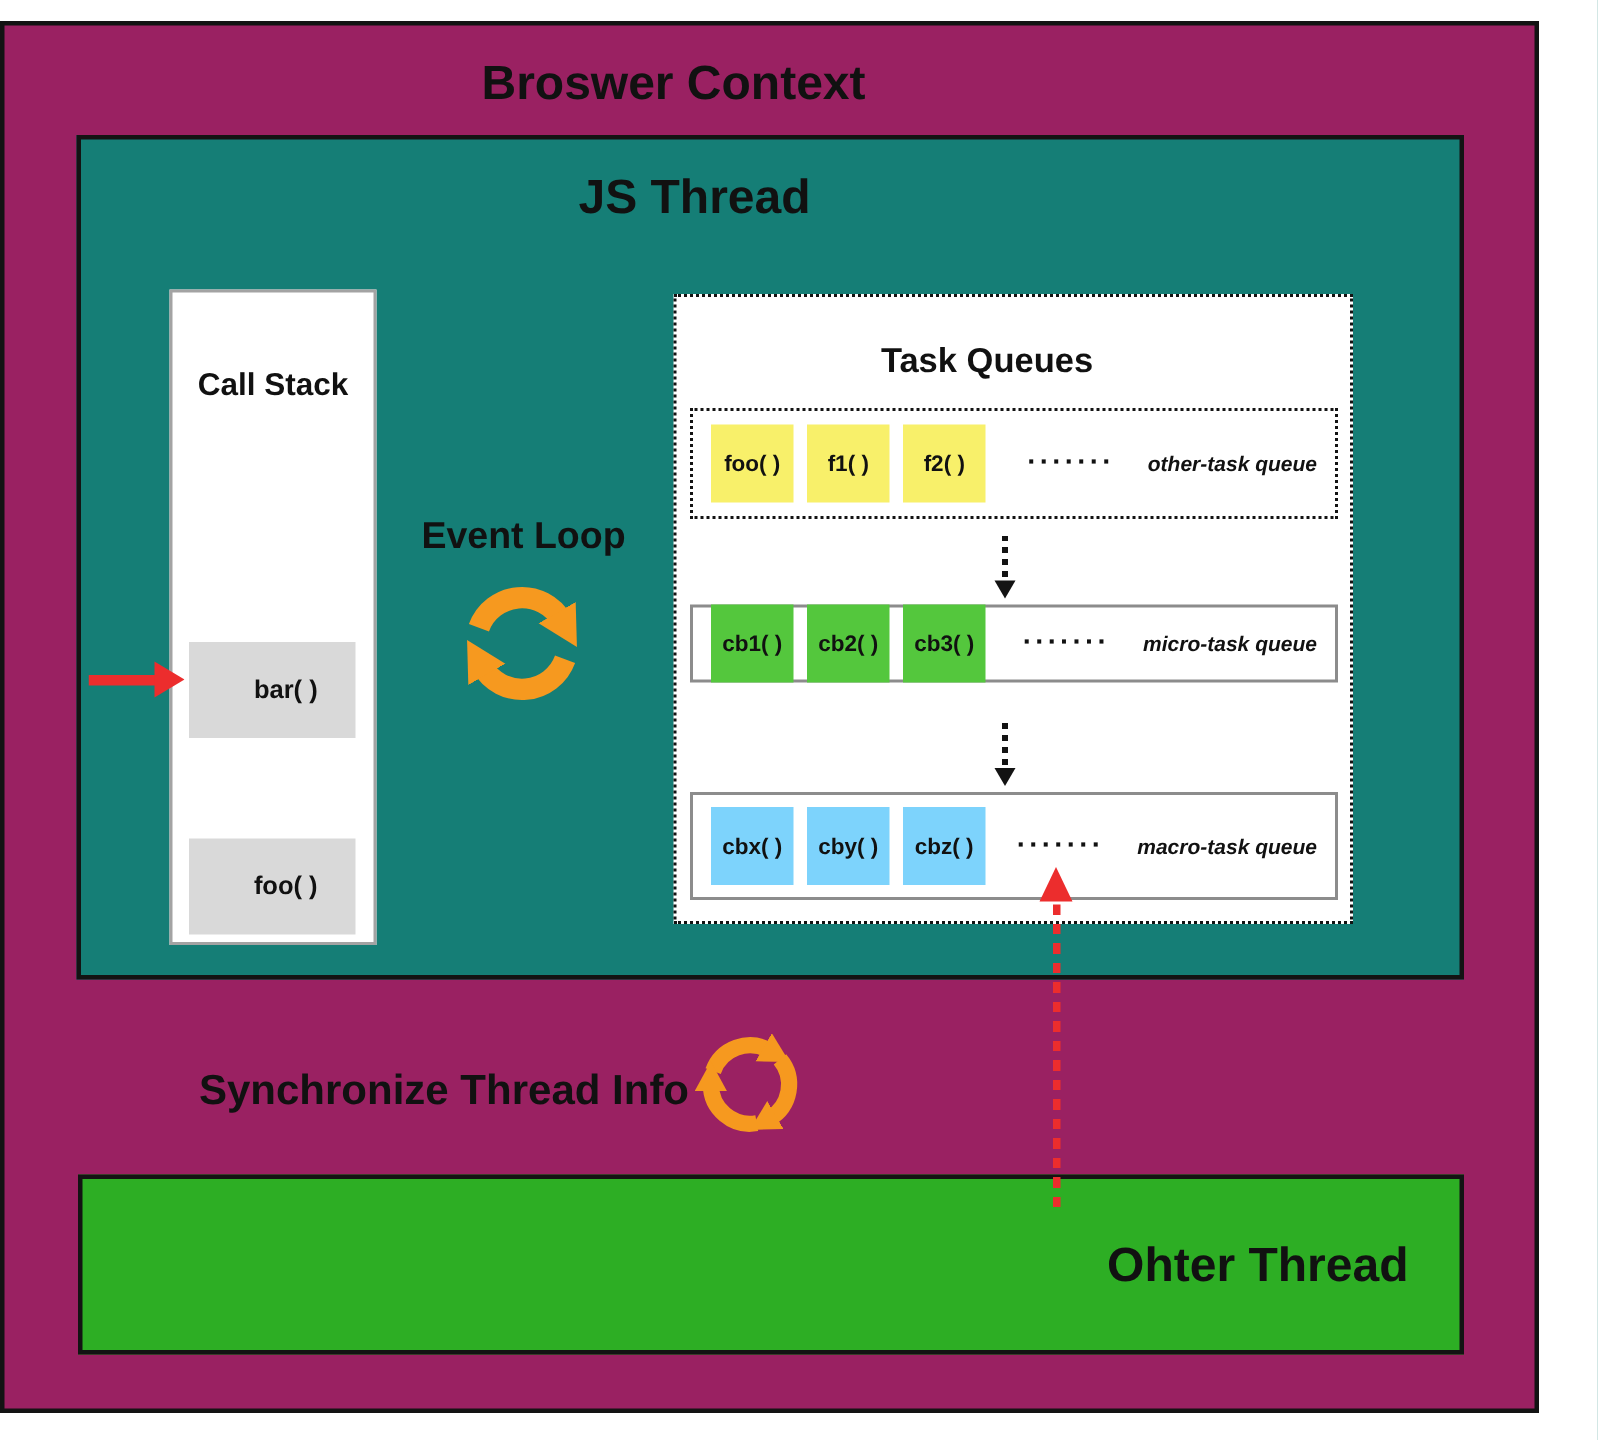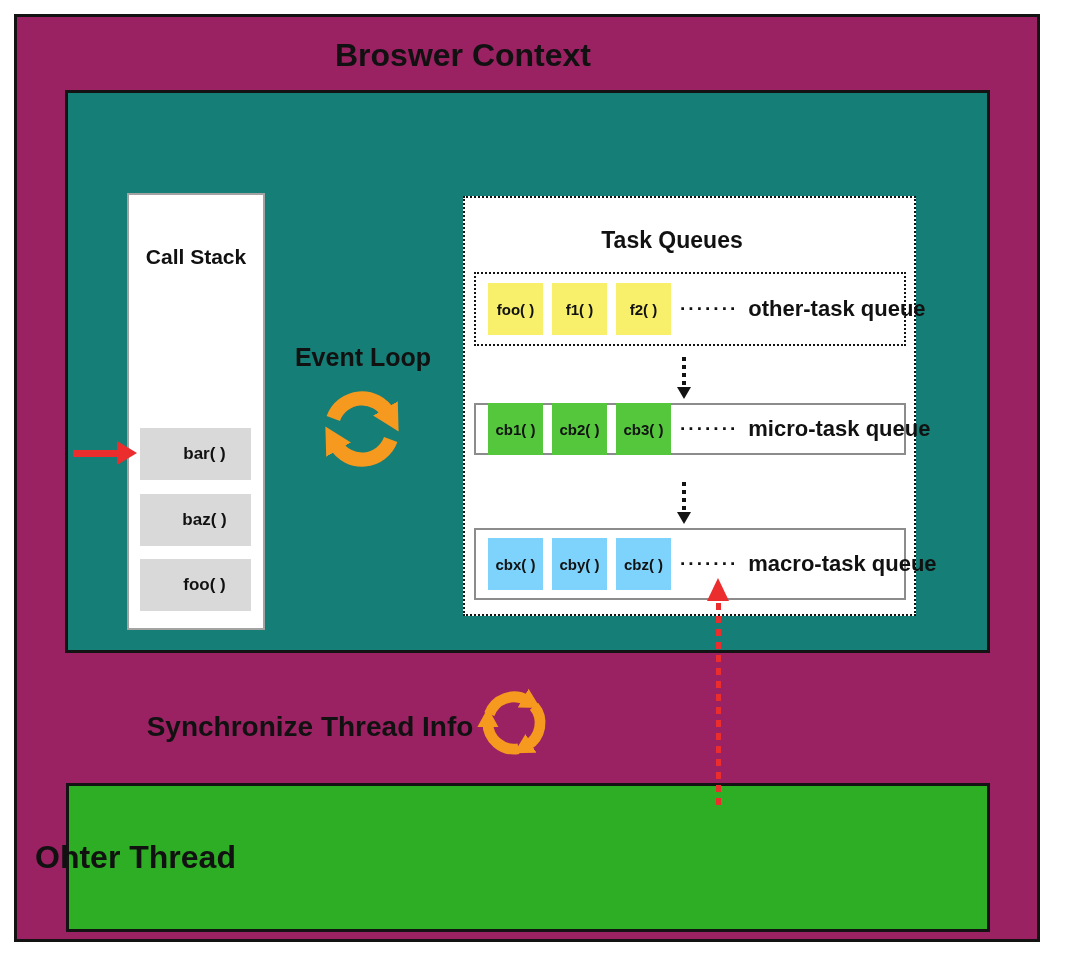--- a/index.html
+++ b/index.html
@@ -10,42 +10,42 @@
     background: #fff;
     font-family: "Liberation Sans", sans-serif;
     font-weight: bold;
     color: #111;
     overflow: hidden;
   }
   .abs { position: absolute; }
 
   
   #outer {
-    left:14px; top:14px; width:1026px; height:928px;
+    left:0; top:14px; width:1026px; height:928px;
     background:#9A2162;
     border:3px solid #131313;
   }
   #bc-title { left:446px; top:20px; transform:translateX(-50%); font-size:32px; white-space:nowrap; }
 
   
   #js-box {
     left:48px; top:73px; width:925px; height:563px;
     background:#157E76;
     border:3px solid #131313;
   }
   #js-title { left:409px; top:20px; transform:translateX(-50%); font-size:32px; white-space:nowrap; }
 
   
   #callstack {
     left:59px; top:100px; width:138px; height:437px;
     background:#ffffff; border:2px solid #a3a3a3;
   }
   #cs-title { top:50px; width:100%; text-align:center; font-size:21px; }
   .frame {
-    position:absolute; left:11px; width:111px; height:52px;
+    position:absolute; left:11px; width:111px; height:64px;
     background:#D9D9D9;
     display:flex; align-items:center; justify-content:center;
     font-size:17px;
     padding-left:18px;
   }
   #frame-0 { top:233px; } #frame-1 { top:299px; } #frame-2 { top:364px; }
 
   #stack-arrow { left:5px; top:347px; }
 
   
@@ -68,21 +68,21 @@
   #qrow-2 { top:330px; height:72px; border:2px solid #8C8C8C; }
   .q-item {
     width:55px; height:52px; margin-right:9px;
     display:flex; align-items:center; justify-content:center;
     font-size:15px; flex:none;
   }
   #qrow-0 .q-item { background:#F8F06A; }
   #qrow-1 .q-item { background:#54C73D; }
   #qrow-2 .q-item { background:#7dd3fc; }
   .q-dots { margin-left:auto; font-size:19px; letter-spacing:2px; white-space:nowrap; }
-  .q-name { margin-left:10px; font-size:22px; white-space:nowrap; }
+  .q-name { margin-left:22px; font-size:14px; white-space:nowrap;font-style:italic; }
 
   
   .flow-arrow { position:absolute; width:14px; }
   #flow-arrow-0 { left:212px; top:159px; }
   #flow-arrow-1 { left:212px; top:284px; }
   .flow-line { margin:0 auto; width:4px; height:30px;
     background:repeating-linear-gradient(to bottom,#131313 0 4px,transparent 4px 8px); }
   .flow-head { width:0; height:0; margin:0 auto;
     border-left:7px solid transparent; border-right:7px solid transparent;
     border-top:12px solid #131313; }
@@ -94,39 +94,39 @@
   #update-line { left:699px; top:586px; width:5px; height:203px; z-index:5;
     background:repeating-linear-gradient(to bottom,#EC2D2D 0 7px,transparent 7px 13px); }
   #update-label { left:716px; top:690px; font-size:22px; white-space:pre; }
 
   
   #sync-label { left:293px; top:694px; transform:translateX(-50%); font-size:28px; white-space:nowrap; }
   #sync-icon { left:452px; top:660px; }
 
   
   #other-box {
-    left:49px; top:766px; width:924px; height:149px;
+    left:49px; top:766px; width:924px; height:120px;
     background:#2DAE24; border:3px solid #131313;
-    display:flex; align-items:center; justify-content:flex-start;
+    display:flex; align-items:center; justify-content:flex-end;
   }
   #ot-title { font-size:32px; position:relative; left:-34px; white-space:nowrap; }
 </style>
 </head>
 <body>
 
 <div id="canvas">
   <div id="outer" class="abs">
     <div id="bc-title" class="abs">Broswer Context</div>
 
     <div id="js-box" class="abs">
+      <div id="js-title" class="abs">JS Thread</div>
 
       <div id="callstack" class="abs">
         <div id="cs-title" class="abs">Call Stack</div>
         <div id="frame-0" class="frame">bar( )</div>
-        <div id="frame-1" class="frame">baz( )</div>
         <div id="frame-2" class="frame">foo( )</div>
       </div>
 
       <svg id="stack-arrow" class="abs" width="64" height="26" viewBox="0 0 64 26">
         <rect x="0" y="10" width="46" height="7" fill="#EC2D2D"></rect>
         <polygon points="44,1 64,13 44,25" fill="#EC2D2D"></polygon>
       </svg>
 
       <div id="el-label" class="abs">Event Loop</div>
       <svg id="el-icon" class="abs" width="112" height="102" viewBox="0 0 110 100">

